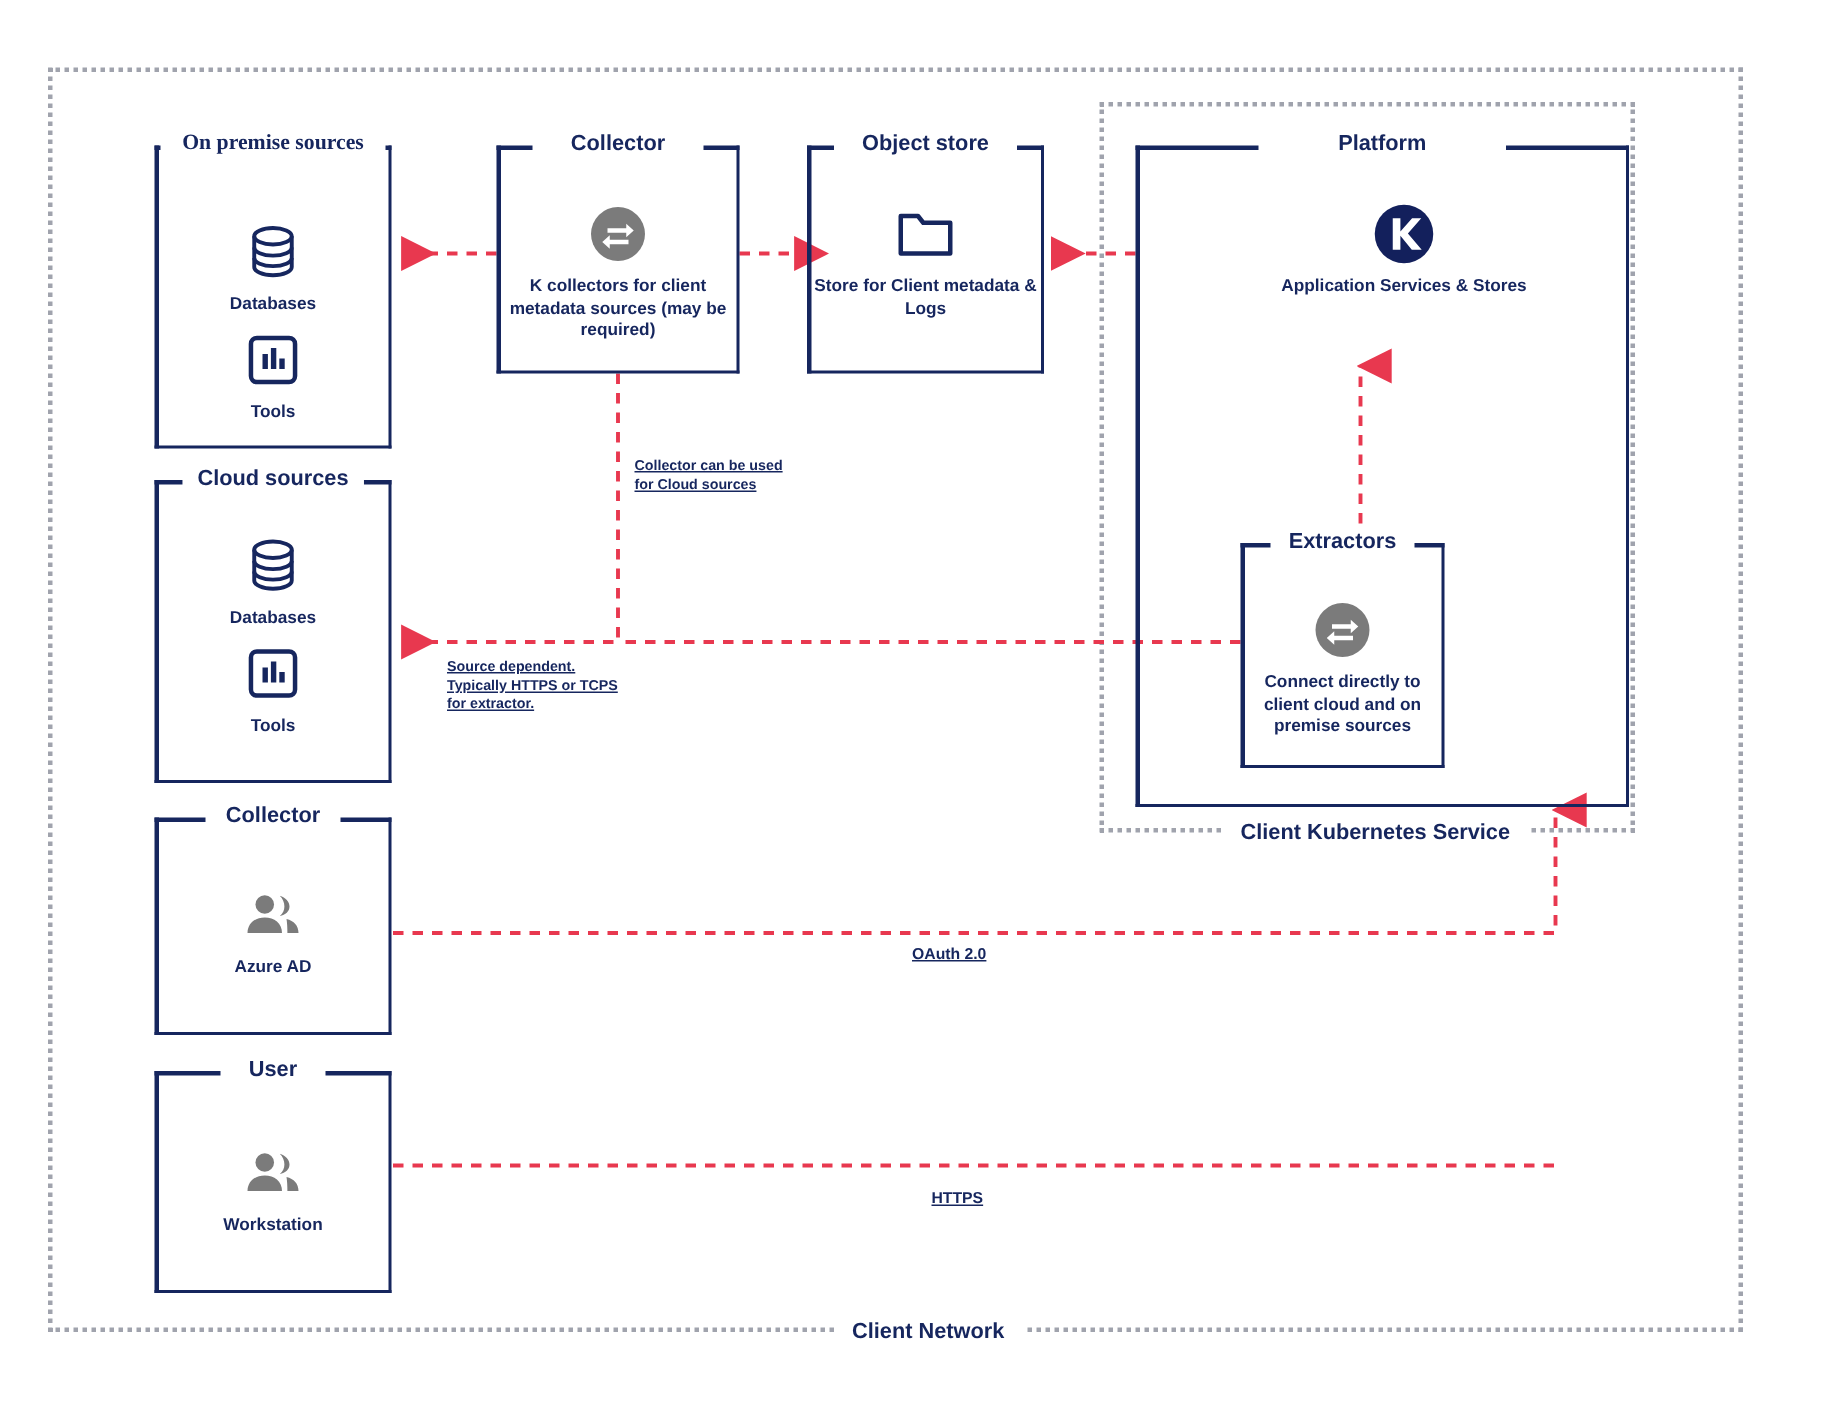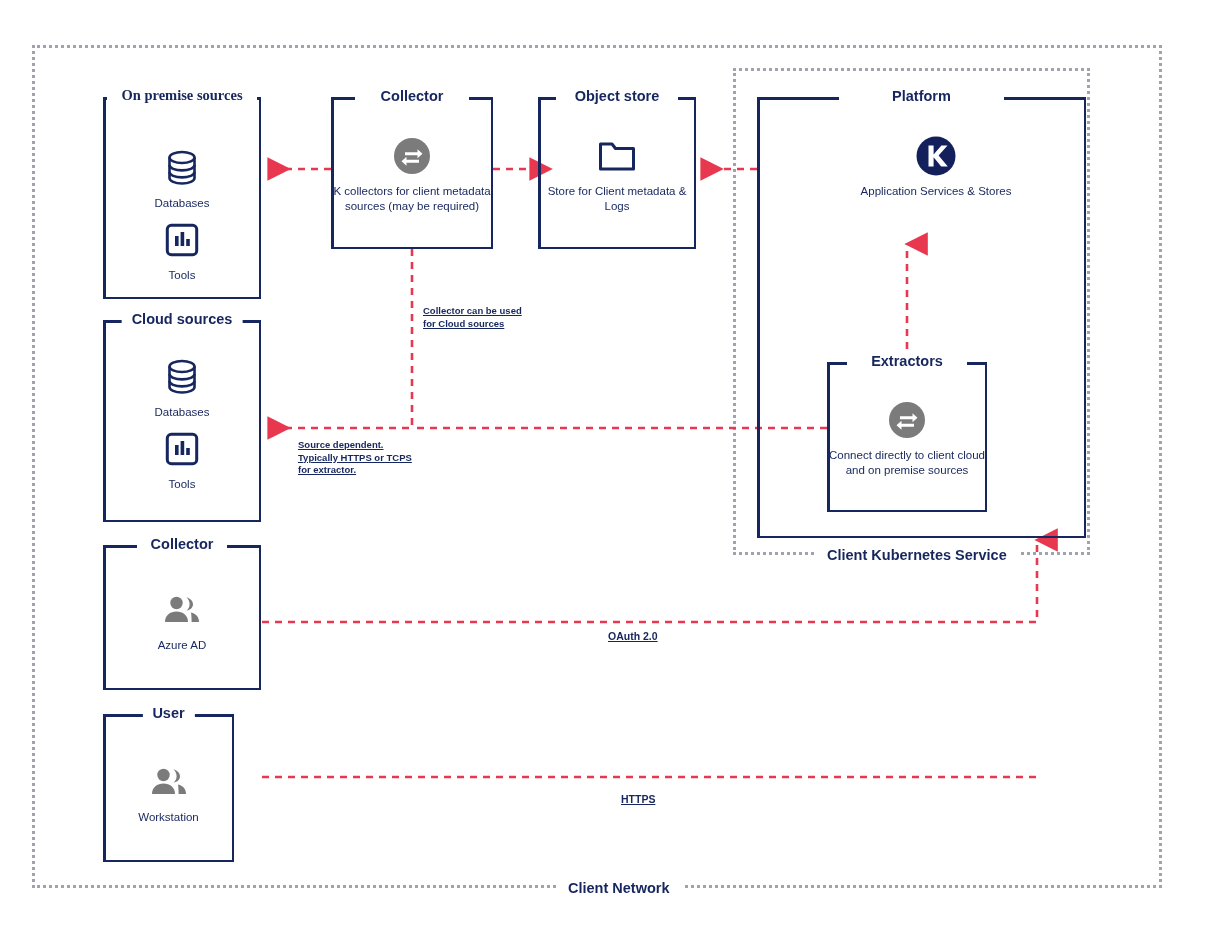--- a/index.html
+++ b/index.html
@@ -56,21 +56,21 @@
     font-family:Liberation Serif, serif;
   }
   .node-body{
     position:absolute;
     left:0;right:0;
     text-align:center;
   }
   .node-caption{
     color:#16265e;
     font-size:11.5px;
-    font-weight:normal;
+    font-weight:bold;
     line-height:14.5px;
     margin-top:7px;
     text-align:center;
   }
   .icon-wrap{
     display:flex;
     align-items:center;
     justify-content:center;
     height:42px;
   }
@@ -242,21 +242,21 @@
             <path d="M3,27 C3,20.4 8.2,16.6 14.5,16.6 C20.8,16.6 26,20.4 26,27 z"></path>
             <path d="M24.5,2.2 C28.4,3.4 31,6.1 31,9.3 C31,12.5 28.4,15 24.5,15.7 C26.6,13.9 27.6,11.7 27.6,9.3 C27.6,6.6 26.5,4.1 24.5,2.2 z"></path>
             <path d="M29,17.6 C34,18.8 37,22 37,27 L29.6,27 C29.6,23.2 29.4,20.2 29,17.6 z"></path>
           </g>
         </svg>
       </div>
       <div class="node-caption">Azure AD</div>
     </div>
   </div>
 
-  <div class="node" style="left:103px;top:714px;width:131px;height:148px;">
+  <div class="node" style="left:103px;top:714px;width:158px;height:148px;">
     <div class="frame">
       <div class="edge" style="left:0;top:0;width:2.5px;height:100%;"></div>
       <div class="edge" style="right:0;top:0;width:2.5px;height:100%;"></div>
       <div class="edge" style="left:0;bottom:0;height:2.5px;width:100%;"></div>
       <div class="edge" style="left:0;top:0;height:2.5px;width:44px;"></div>
       <div class="edge" style="right:0;top:0;height:2.5px;width:44px;"></div>
     </div>
     <div class="node-title">User</div>
     <div class="node-body" style="top:47px;">
       <div class="icon-wrap">
@@ -330,21 +330,21 @@
         <svg width="40" height="40" viewBox="0 0 40 40">
           <circle cx="20" cy="20" r="19.5" fill="#13205c"></circle>
           <path d="M12.5,9.5 L17.6,9.5 L17.6,18.4 L25.4,9.5 L31.5,9.5 L22.6,19.6 L31.8,30.5 L25.2,30.5 L17.6,21.2 L17.6,30.5 L12.5,30.5 z" fill="#ffffff"></path>
         </svg>
       </div>
       <div class="node-caption">Application Services
 &amp; Stores</div>
     </div>
   </div>
 
-  <div class="node" style="left:827px;top:362px;width:160px;height:150px;">
+  <div class="node" style="left:827px;top:362px;width:136px;height:150px;">
     <div class="frame">
       <div class="edge" style="left:0;top:0;width:2.5px;height:100%;"></div>
       <div class="edge" style="right:0;top:0;width:2.5px;height:100%;"></div>
       <div class="edge" style="left:0;bottom:0;height:2.5px;width:100%;"></div>
       <div class="edge" style="left:0;top:0;height:2.5px;width:20px;"></div>
       <div class="edge" style="right:0;top:0;height:2.5px;width:20px;"></div>
     </div>
     <div class="node-title">Extractors</div>
     <div class="node-body" style="top:37px;">
       <div class="icon-wrap">

